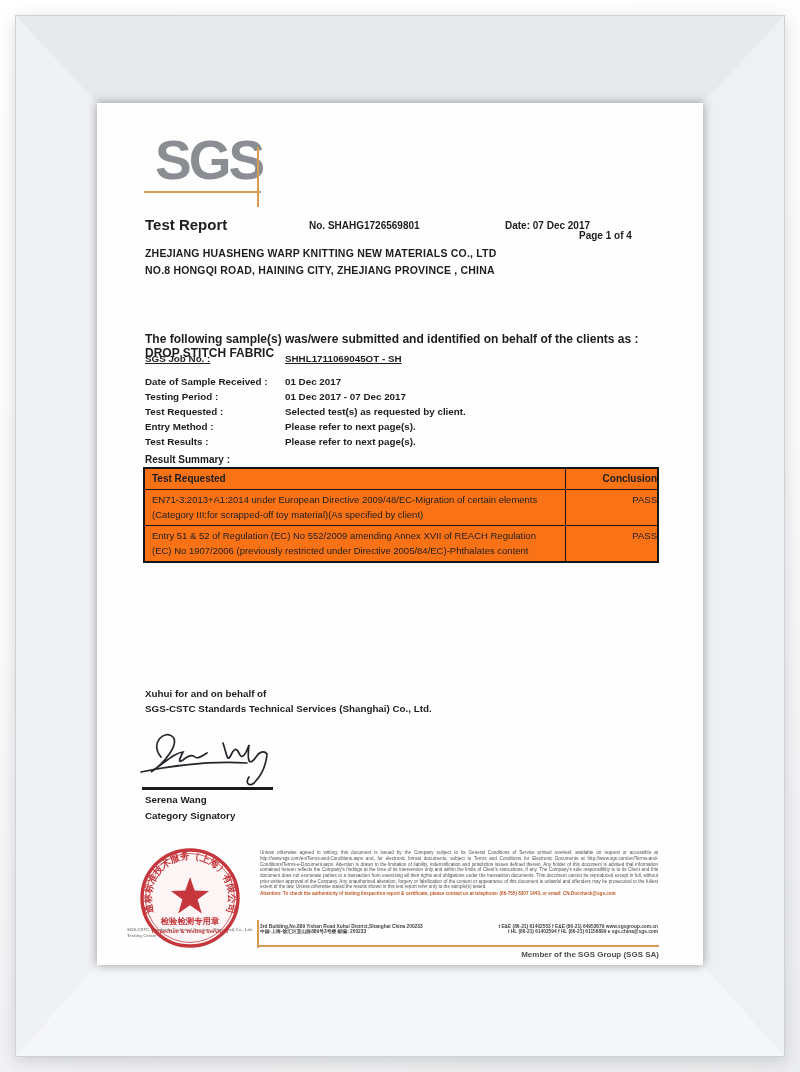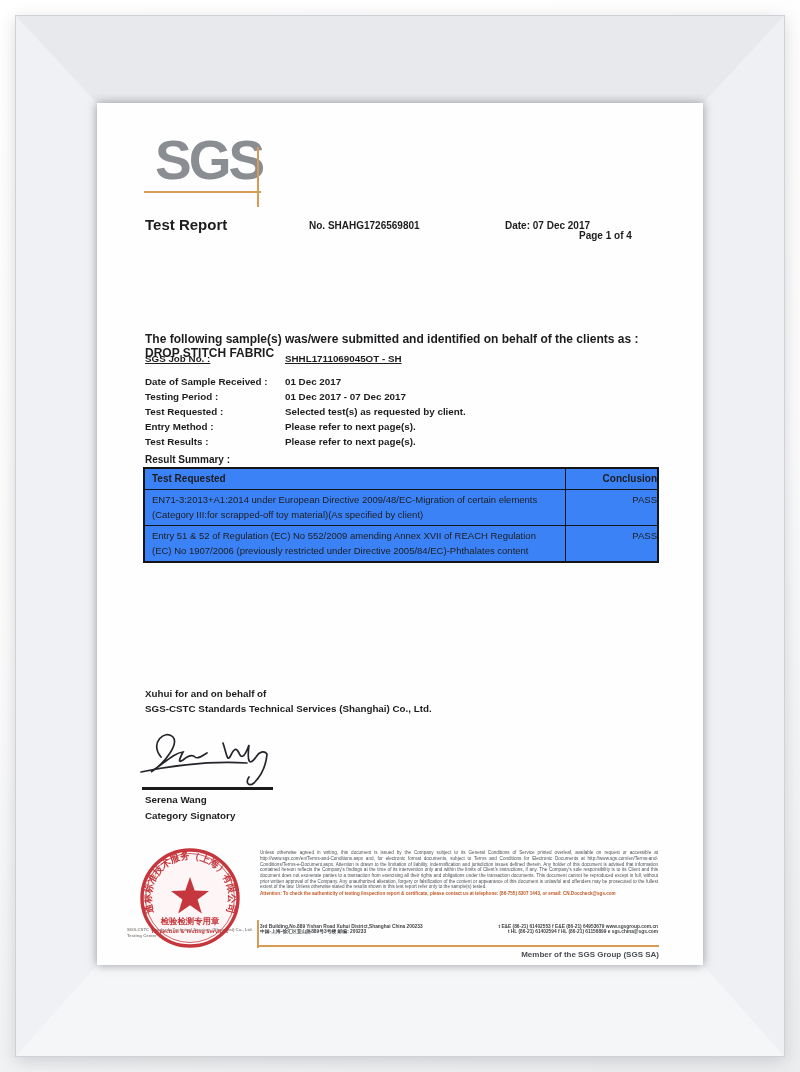--- a/index.html
+++ b/index.html
@@ -38,21 +38,21 @@
   .sample-intro{left:48px;top:229px;width:530px;font-size:12px;font-weight:700;}
 
   .fields{left:48px;top:248px;width:520px;}
   .frow{display:flex;font-size:9.8px;line-height:15px;font-weight:600;}
   .frow .lbl{width:140px;flex:none;}
   .frow.gap{margin-bottom:8px;text-decoration:underline;}
 
   .result-summary{left:48px;top:351px;font-size:10px;font-weight:700;}
 
   
-  .summary-table{left:46px;top:364px;width:512px;border:2px solid #151515;background:#3b82f6;}
+  .summary-table{left:46px;top:364px;width:512px;border:2px solid #151515;background:#f97316;}
   .t-row{display:flex;border-top:1.6px solid #151515;}
   .t-row:first-child{border-top:none;}
   .cell-test{width:406px;flex:none;border-right:1.6px solid #151515;padding:2px 7px 3px 7px;
     font-size:9.5px;line-height:15px;}
   .cell-conc{flex:1;text-align:right;padding-top:2px;font-size:9.5px;line-height:15px;}
   .t-head .cell-test,.t-head .cell-conc{font-weight:700;font-size:10px;}
 
   
   .signed-for{left:48px;top:583px;font-size:9.8px;font-weight:600;line-height:15px;}
   .sig-svg{left:38px;top:622px;}
@@ -88,20 +88,24 @@
 
     <div class="abs sgs-logo">SGS</div>
     <div class="abs logo-hline"></div>
     <div class="abs logo-vline"></div>
 
     <div class="abs report-title">Test Report</div>
     <div class="abs report-no">No. SHAHG1726569801</div>
     <div class="abs report-date">Date: 07 Dec 2017</div>
     <div class="abs report-page">Page 1 of 4</div>
 
+    <div class="abs client">
+      <div>ZHEJIANG HUASHENG WARP KNITTING NEW MATERIALS CO., LTD</div>
+      <div>NO.8 HONGQI ROAD, HAINING CITY, ZHEJIANG PROVINCE , CHINA</div>
+    </div>
 
     <div class="abs sample-intro">The following sample(s) was/were submitted and identified on behalf of the clients as : DROP STITCH FABRIC</div>
 
     <div class="abs fields">
       <div class="frow gap">
         <span class="lbl">SGS Job No. :</span>
         <span>SHHL1711069045OT - SH</span>
       </div>
       <div class="frow">
         <span class="lbl">Date of Sample Received :</span>

